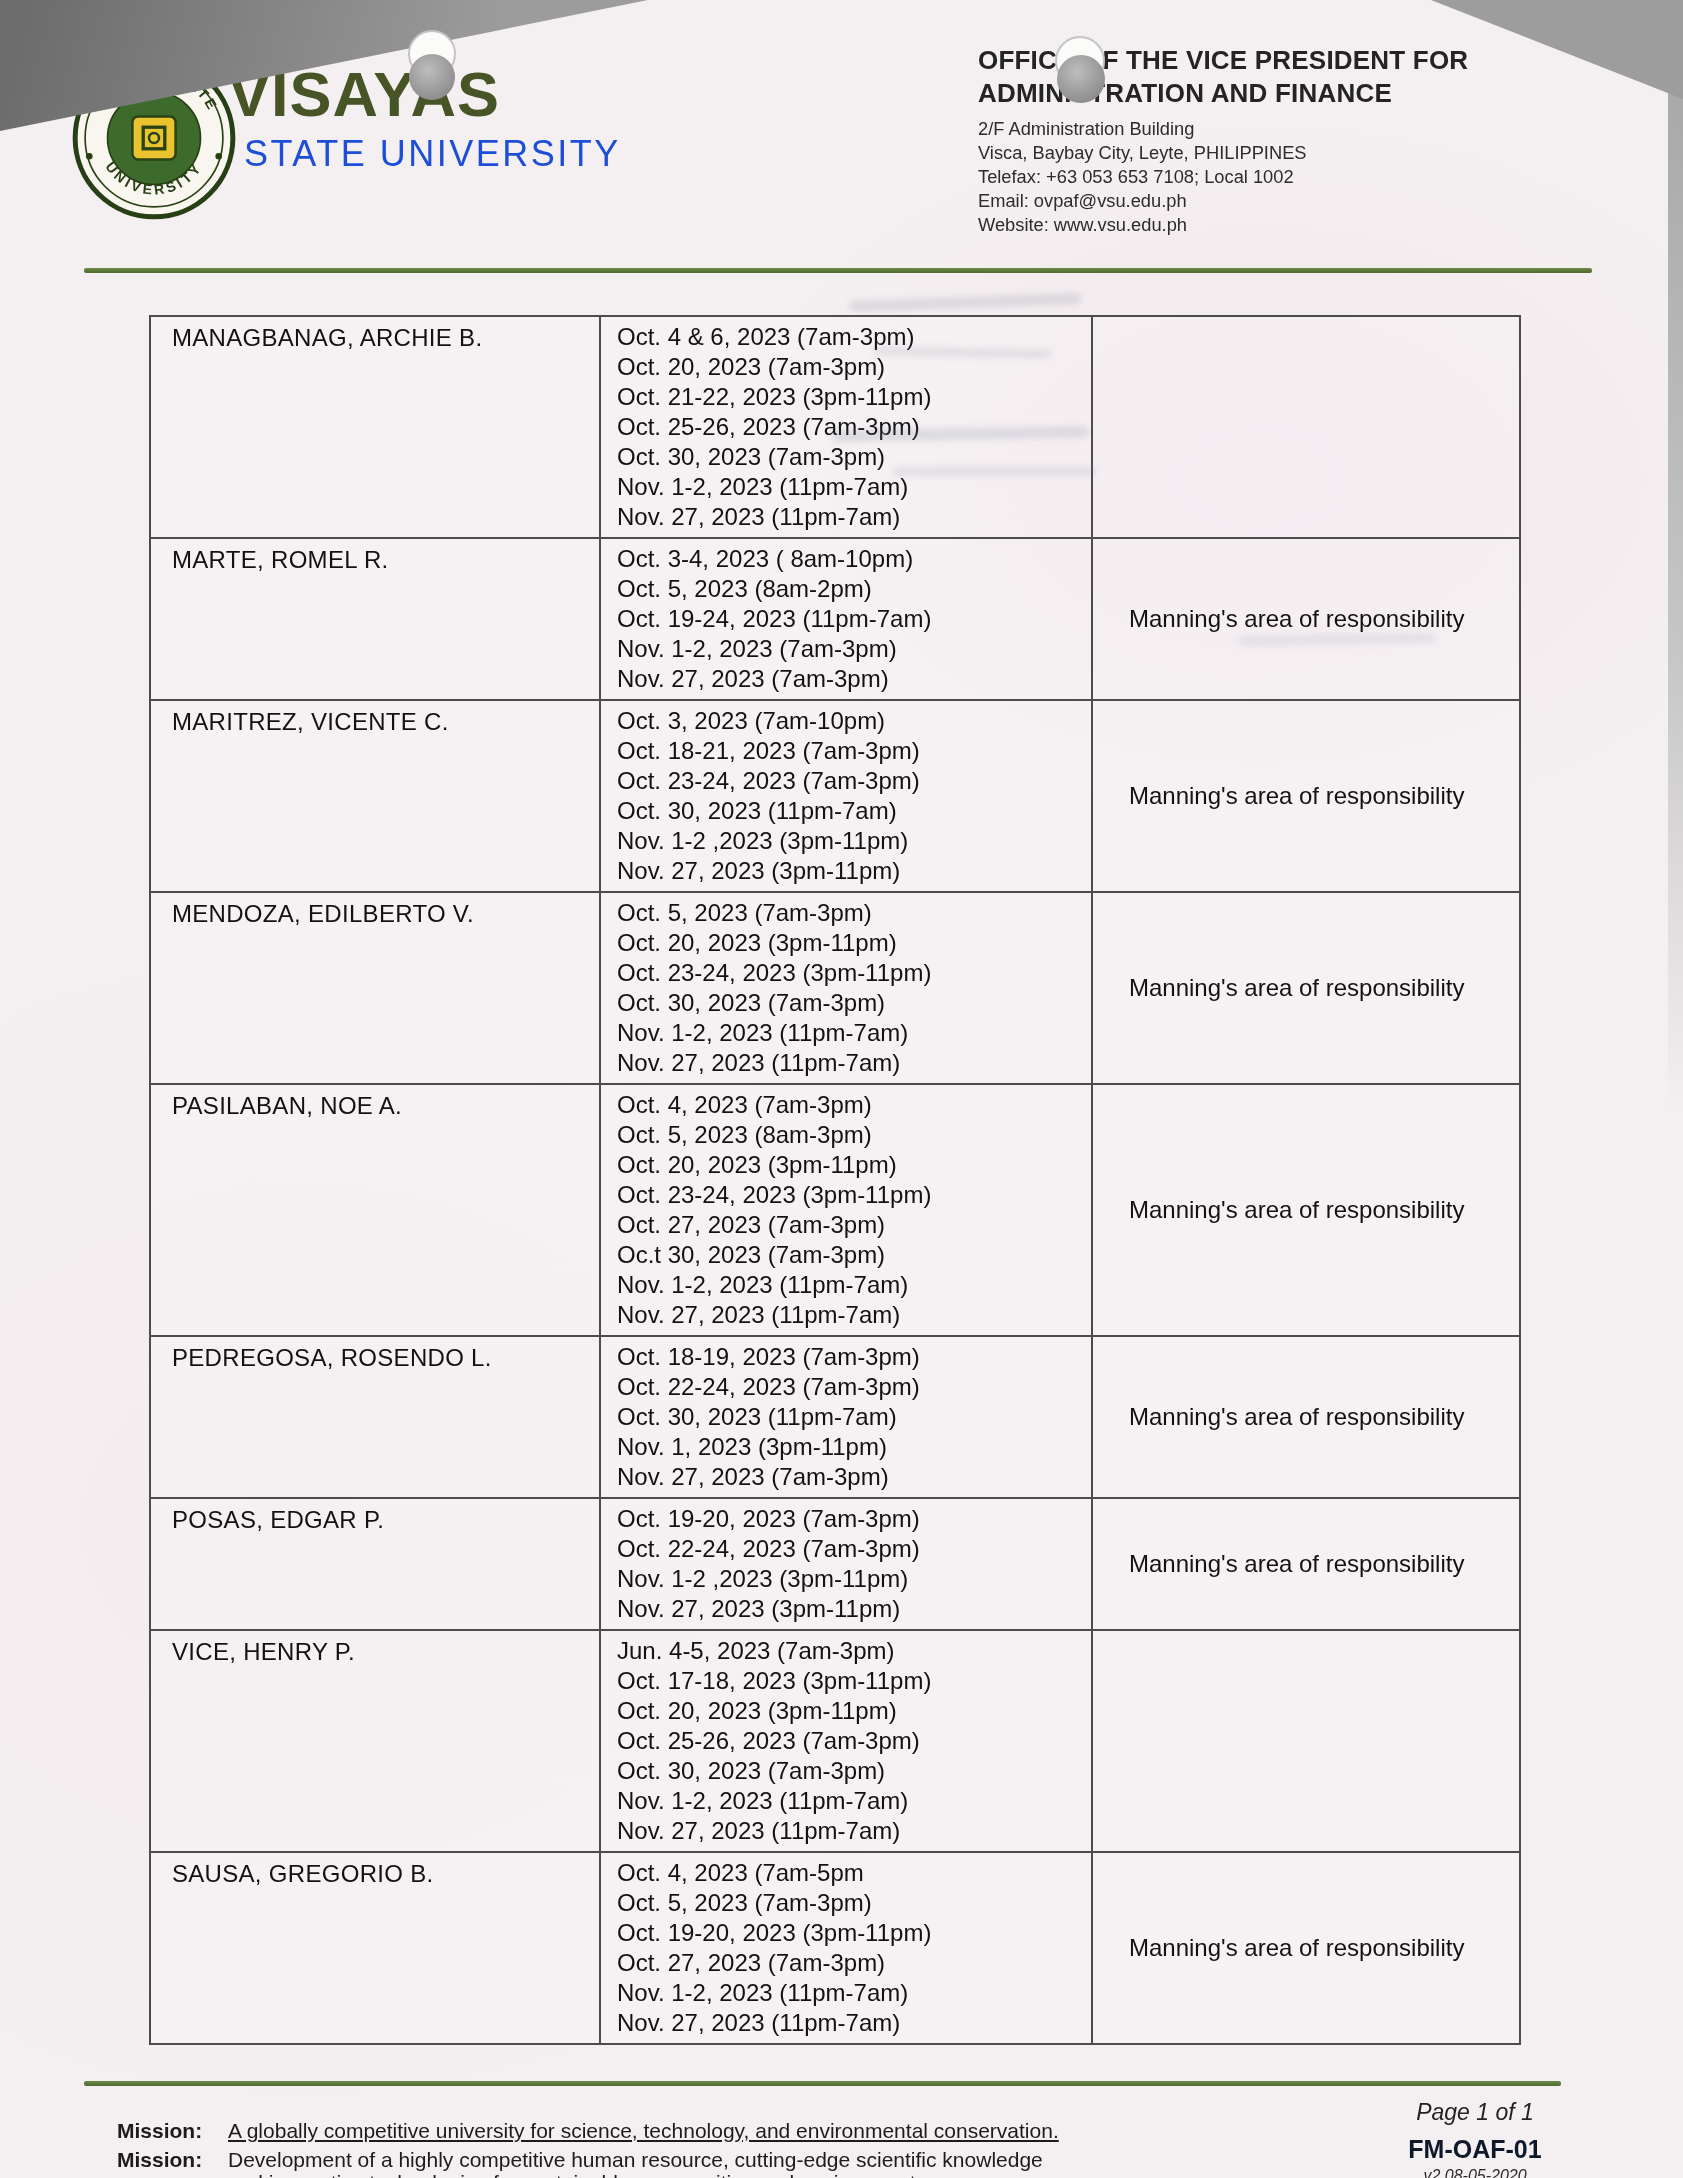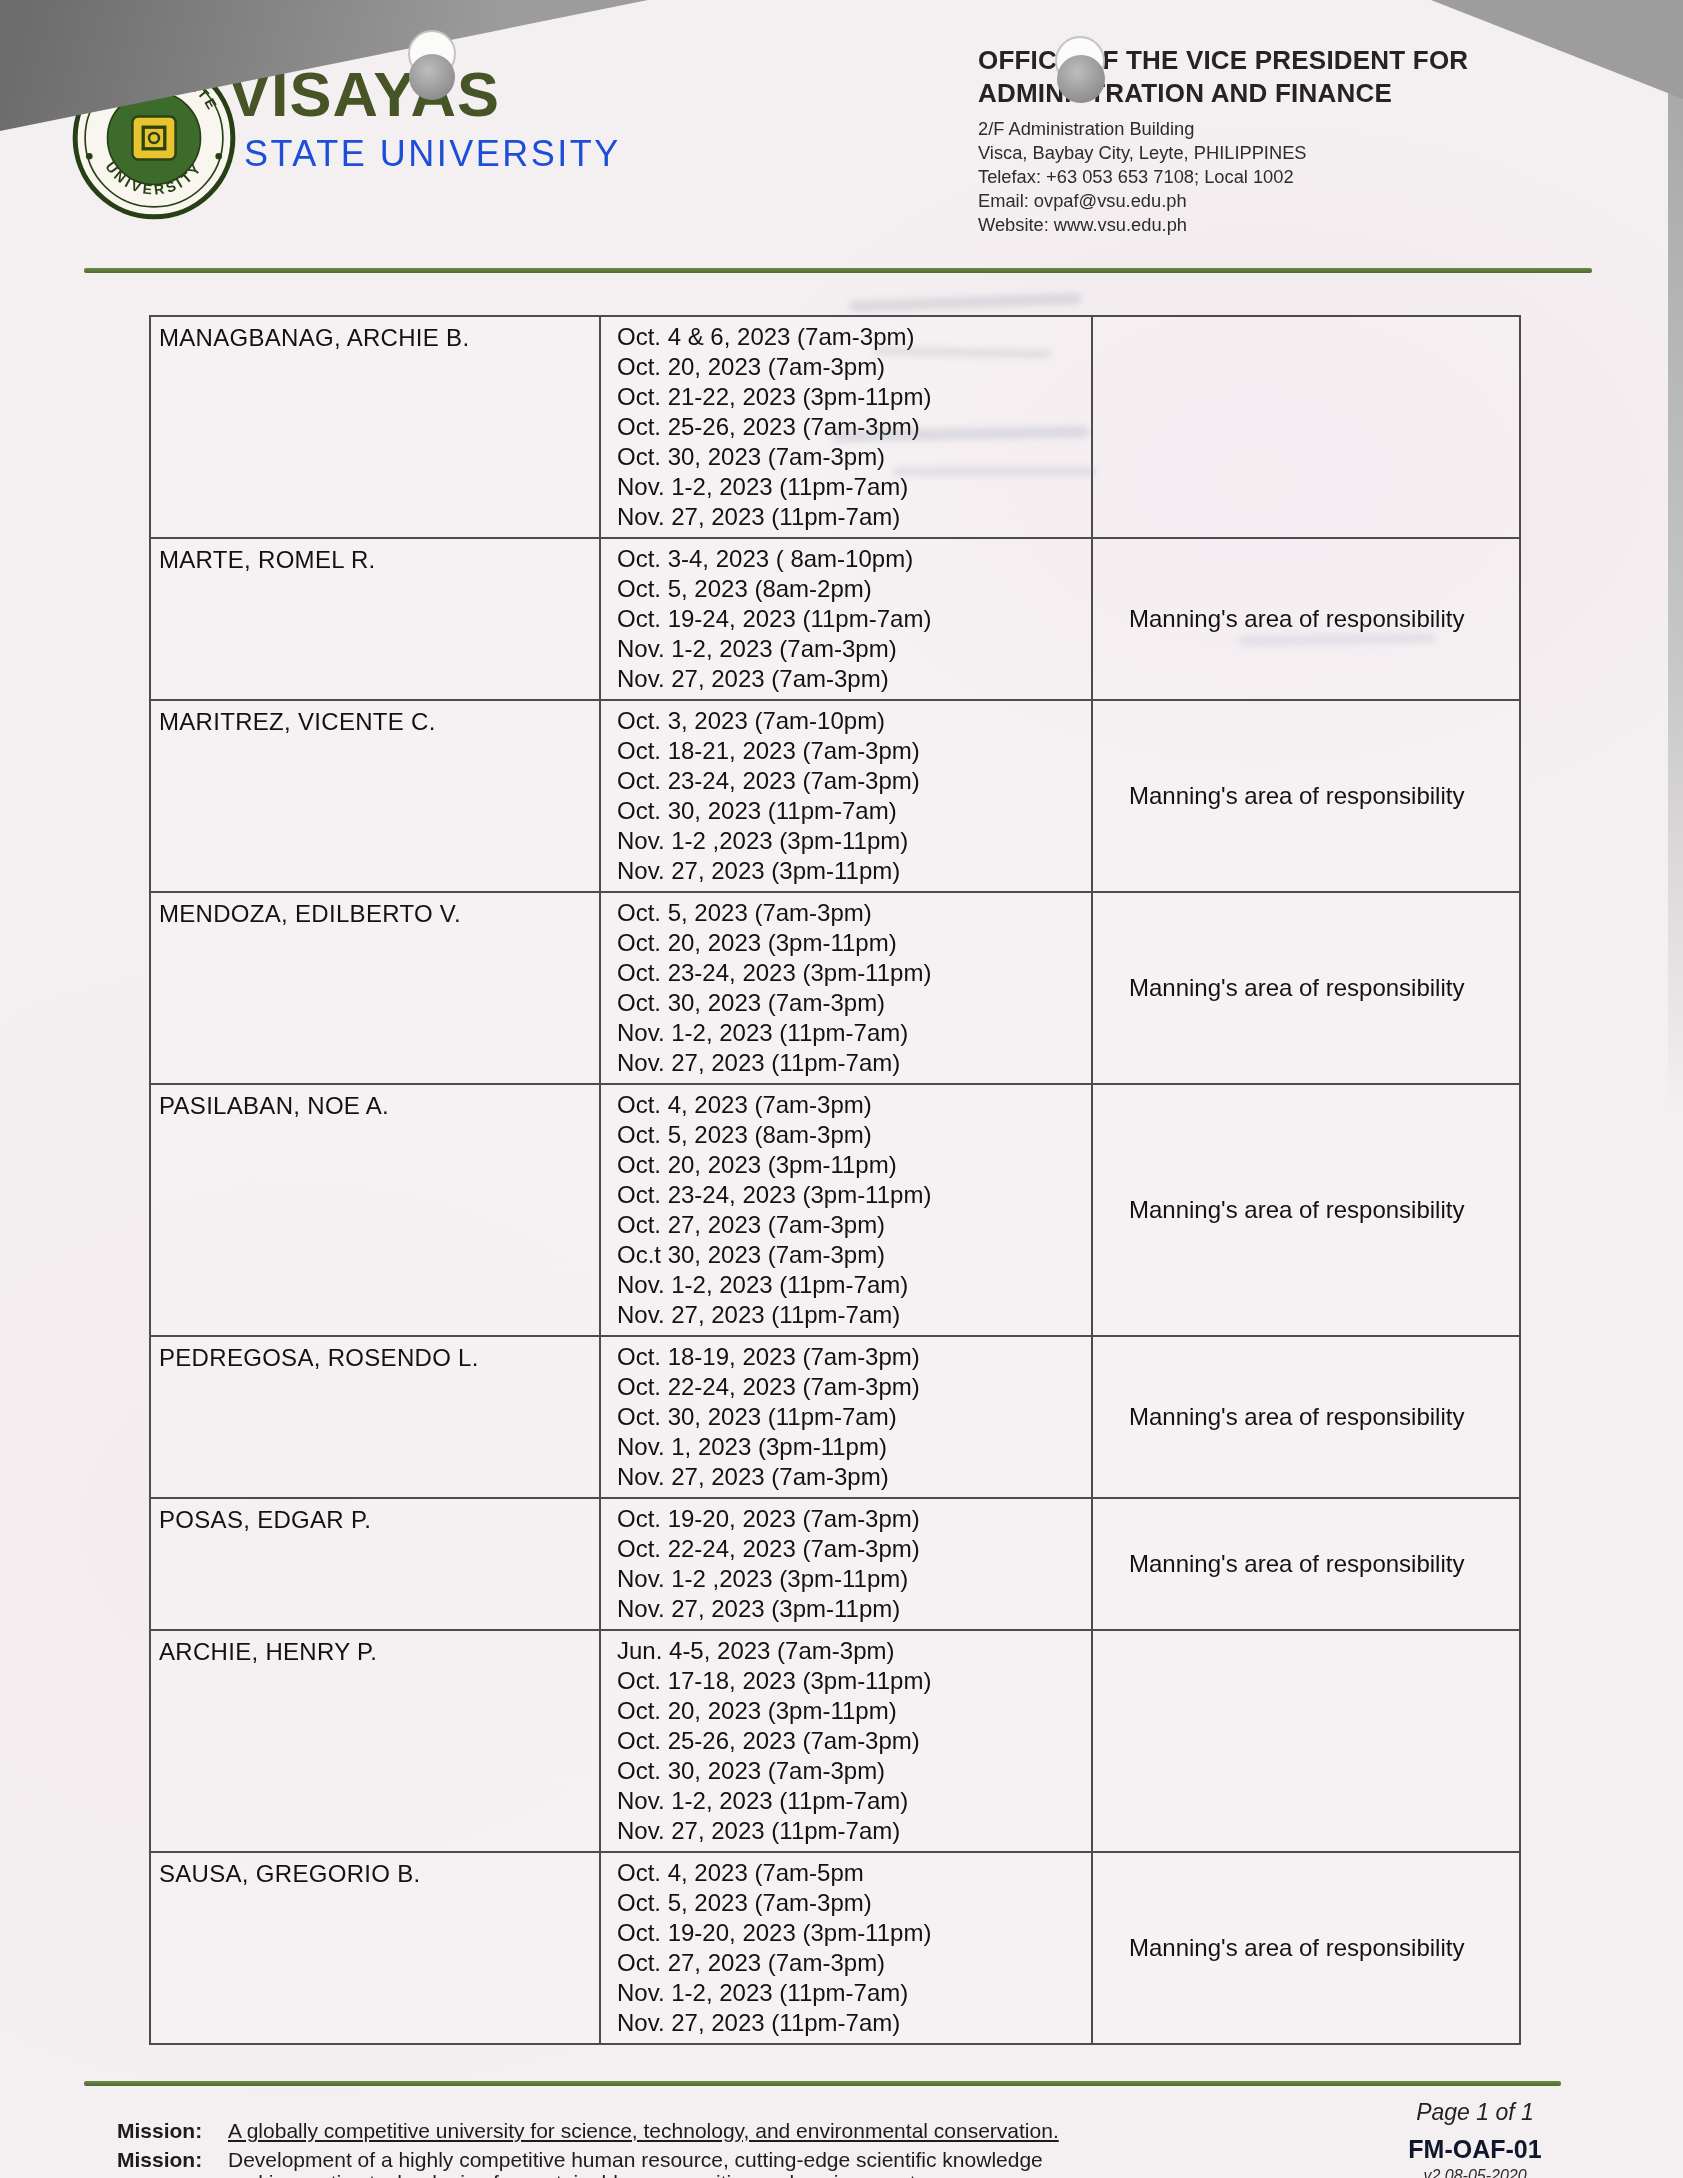--- a/index.html
+++ b/index.html
@@ -29,21 +29,21 @@
   .rule-bottom{left:84px;top:2081px;width:1477px;}
 
   
   .sched-table{
     left:149px;top:315px;width:1368px;
     border:2px solid #4c4c4c;background:rgba(255,255,255,.18);
   }
   .row{display:grid;grid-template-columns:450px 492px 1fr;border-bottom:2px solid #4c4c4c;}
   .row:last-child{border-bottom:none;}
   .cell{font-size:24px;color:#121212;}
-  .cell.name{padding:6px 8px 5px 8px;border-right:2px solid #4c4c4c;line-height:30px;letter-spacing:0.3px;}
+  .cell.name{padding:6px 8px 5px 21px;border-right:2px solid #4c4c4c;line-height:30px;letter-spacing:0.3px;}
   .cell.sched{padding:5px 8px 5px 16px;border-right:2px solid #4c4c4c;line-height:30px;}
   .cell.note{display:flex;align-items:center;padding-left:36px;line-height:28px;}
 
   
   .f-label{font-weight:700;font-size:21px;color:#1c1c1c;}
   .f-text{font-size:21px;color:#1c1c1c;}
   .vision-label{left:117px;top:2119px;}
   .vision-text{left:228px;top:2119px;text-decoration:underline;}
   .mission-label{left:117px;top:2148px;}
   .mission-text{left:228px;top:2148px;}
@@ -205,21 +205,21 @@
     <div class="cell sched">
         <div>Oct. 19-20, 2023 (7am-3pm)</div>
         <div>Oct. 22-24, 2023 (7am-3pm)</div>
         <div>Nov. 1-2 ,2023 (3pm-11pm)</div>
         <div>Nov. 27, 2023 (3pm-11pm)</div>
       </div>
     <div class="cell note">Manning's area of responsibility</div>
   </div>
 
   <div class="row">
-    <div class="cell name">ARCHIE, HENRY P.</div>
+    <div class="cell name">VICE, HENRY P.</div>
     <div class="cell sched">
         <div>Jun. 4-5, 2023 (7am-3pm)</div>
         <div>Oct. 17-18, 2023 (3pm-11pm)</div>
         <div>Oct. 20, 2023 (3pm-11pm)</div>
         <div>Oct. 25-26, 2023 (7am-3pm)</div>
         <div>Oct. 30, 2023 (7am-3pm)</div>
         <div>Nov. 1-2, 2023 (11pm-7am)</div>
         <div>Nov. 27, 2023 (11pm-7am)</div>
       </div>
     <div class="cell note"></div>

